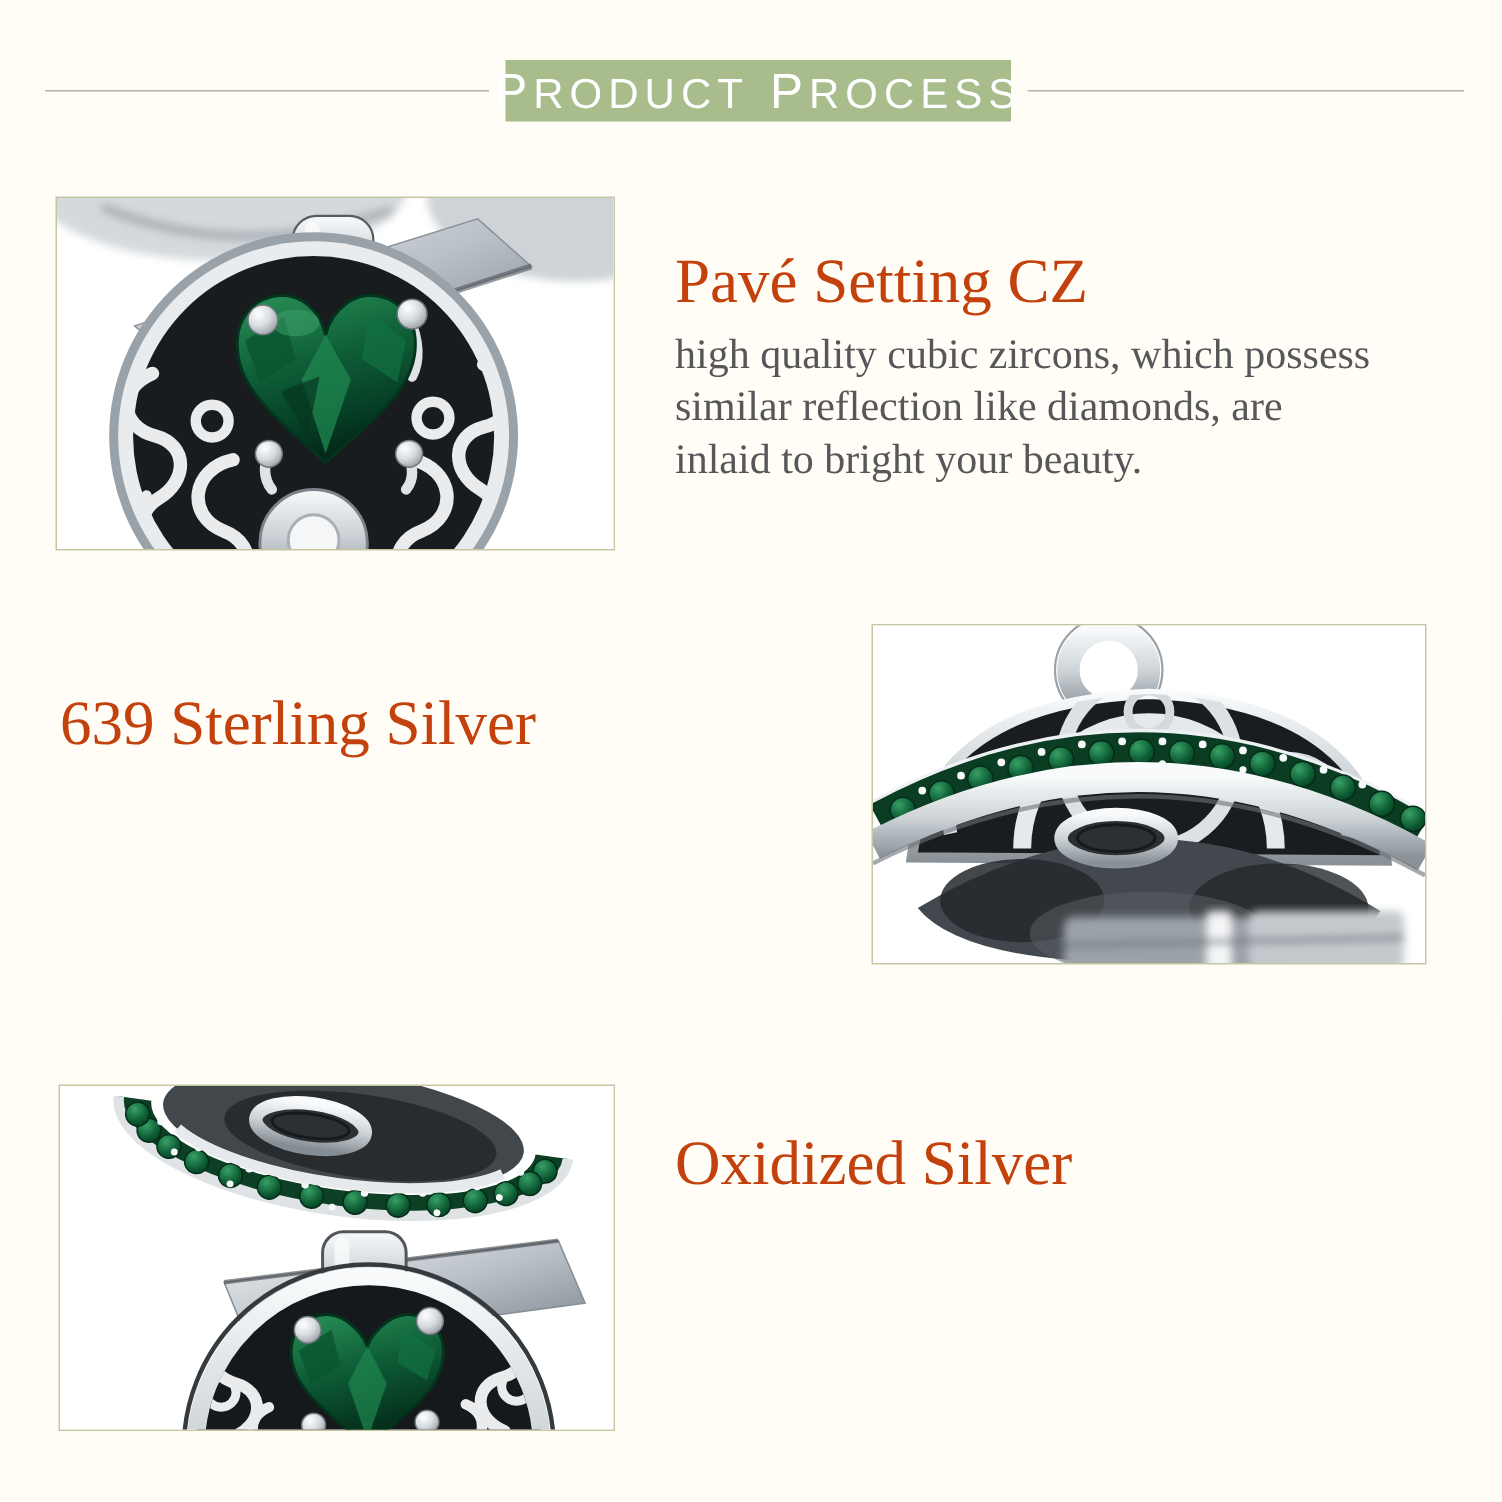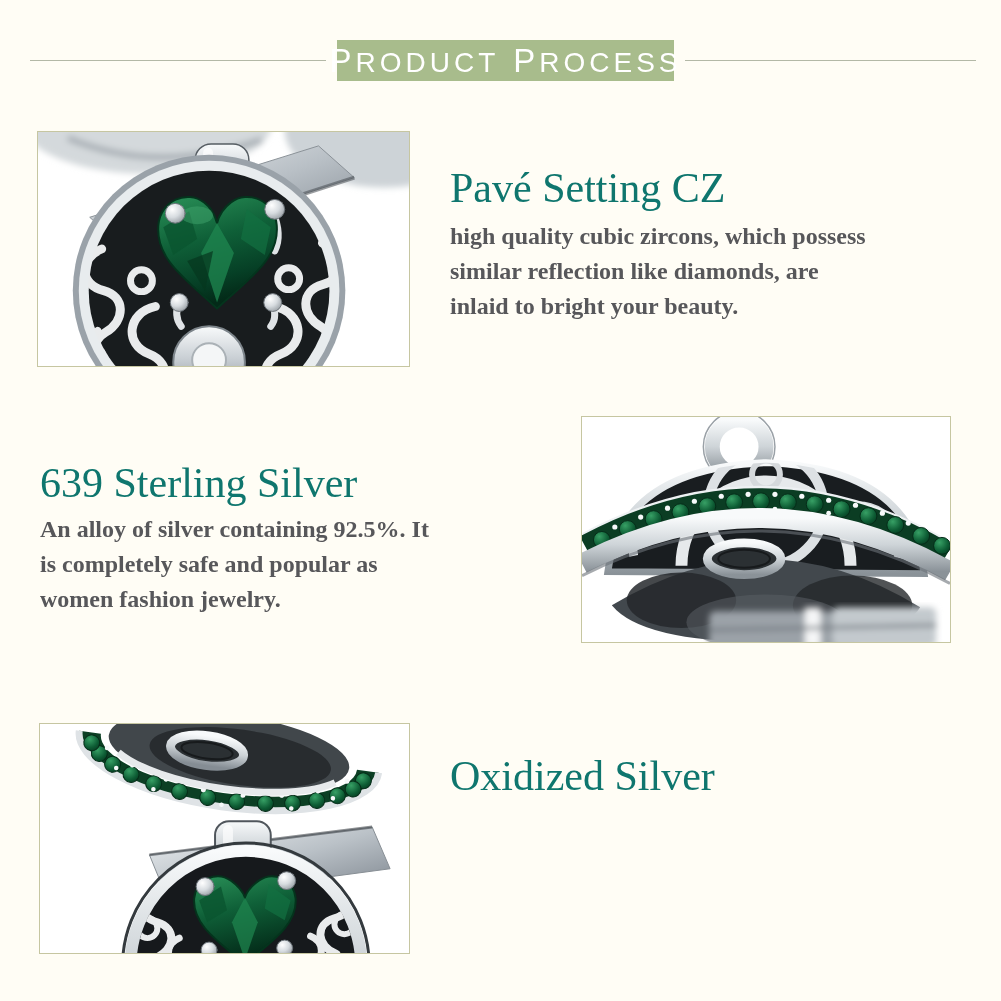--- a/index.html
+++ b/index.html
@@ -17,22 +17,22 @@
   .wr{font-size:28px;line-height:24px;}
   .wg{width:14px;}
   
   .photo{position:absolute;margin:0;padding:0;border:1px solid #c6c6a1;background:#ffffff;}
   .photo svg{display:block;width:100%;height:100%;}
   .p1{left:37px;top:131px;width:371px;height:234px;}
   .p2{left:581px;top:416px;width:368px;height:225px;}
   .p3{left:39px;top:723px;width:369px;height:229px;}
   
   .txt{position:absolute;width:548px;}
-  .txt h2{margin:0;font-size:42px;line-height:44px;font-weight:normal;color:#0f766e;}
-  .txt p{margin:0;font-size:24px;line-height:35px;color:#57575a;white-space:pre-line;font-weight:bold;}
+  .txt h2{margin:0;font-size:42px;line-height:44px;font-weight:normal;color:#c2410c;}
+  .txt p{margin:0;font-size:28px;line-height:35px;color:#57575a;white-space:pre-line;}
   .t1{left:450px;top:166px;}  .t1 p{margin-top:9px;}
   .t2{left:40px;top:461px;width:520px;}  .t2 p{margin-top:7px;}
   .t3{left:450px;top:754px;}  .t3 p{margin-top:13px;}
 </style>
 </head>
 <body>
 
 <div class="page">
 
   <div class="hline l"></div>
@@ -127,23 +127,20 @@
 
   <div class="txt t1">
     <h2>Pavé Setting CZ</h2>
     <p>high quality cubic zircons, which possess
 similar reflection like diamonds, are
 inlaid to bright your beauty.</p>
   </div>
 
   <div class="txt t2">
     <h2>639 Sterling Silver</h2>
-    <p>An alloy of silver containing 92.5%. It
-is completely safe and popular as
-women fashion jewelry.</p>
   </div>
 
   <figure class="photo p2" aria-label="charm-dome-top-with-green-pave-band-and-bail">
     <svg viewBox="0 0 370 227" preserveAspectRatio="none">
       <defs>
         <linearGradient id="sg2-sil" x1="0" y1="0" x2="0" y2="1">
           <stop offset="0" stop-color="#f8fafb"></stop>
             <stop offset=".5" stop-color="#ced4d8"></stop>
             <stop offset="1" stop-color="#8a9298"></stop>
         </linearGradient>

